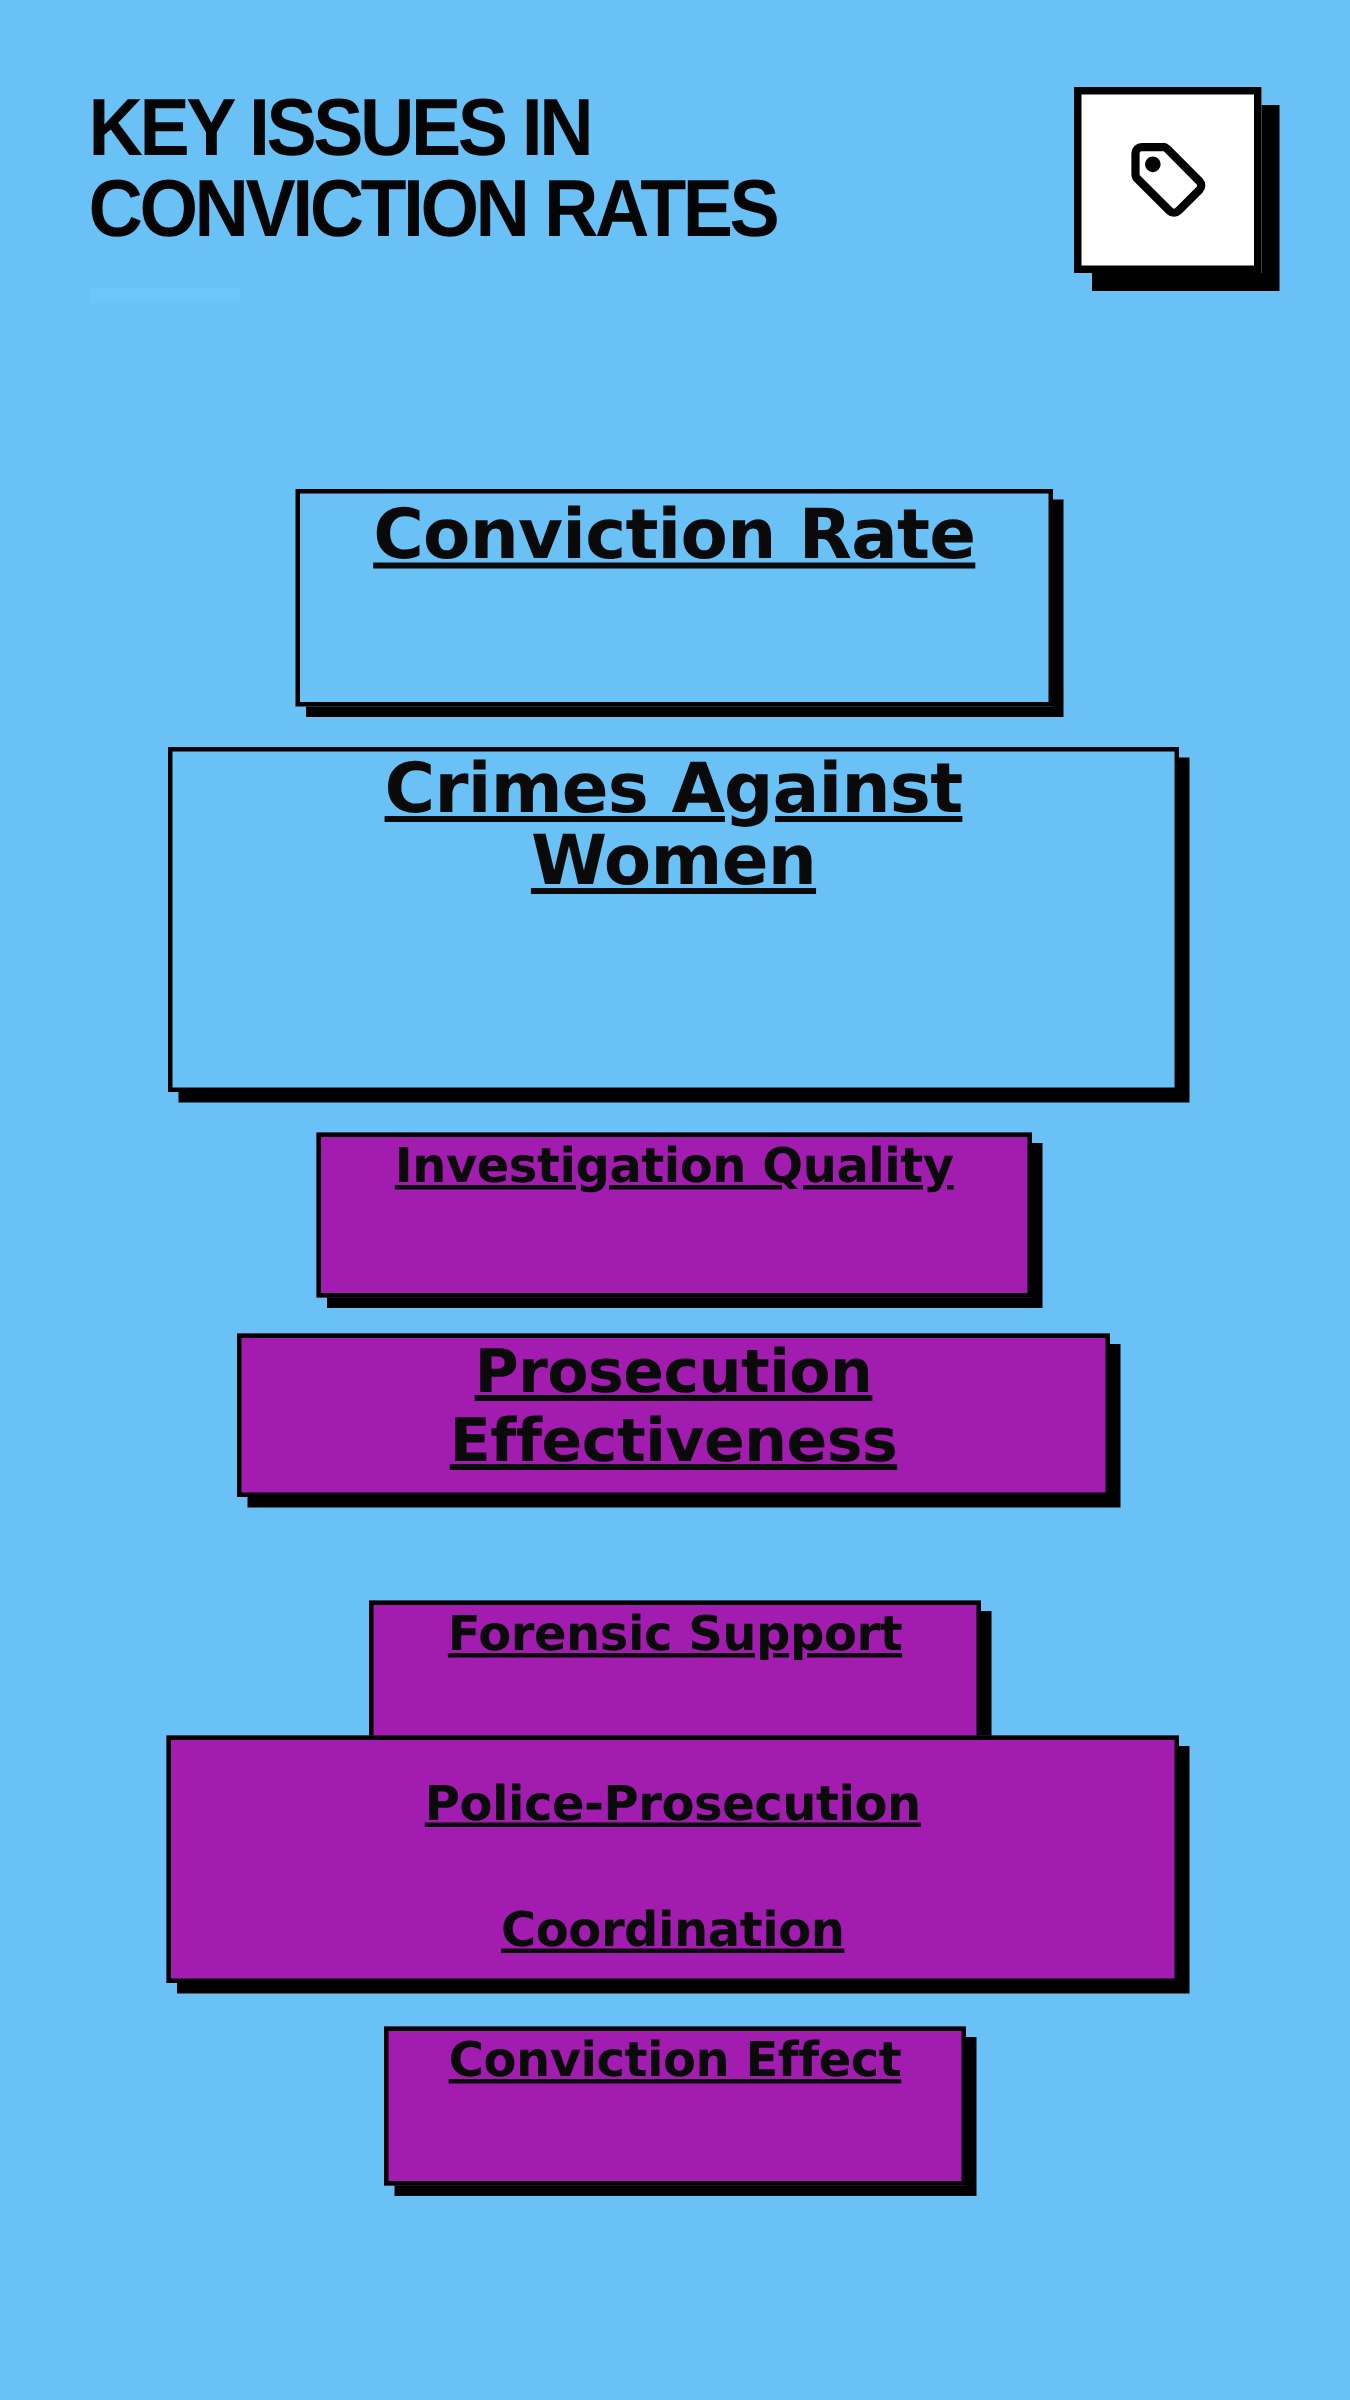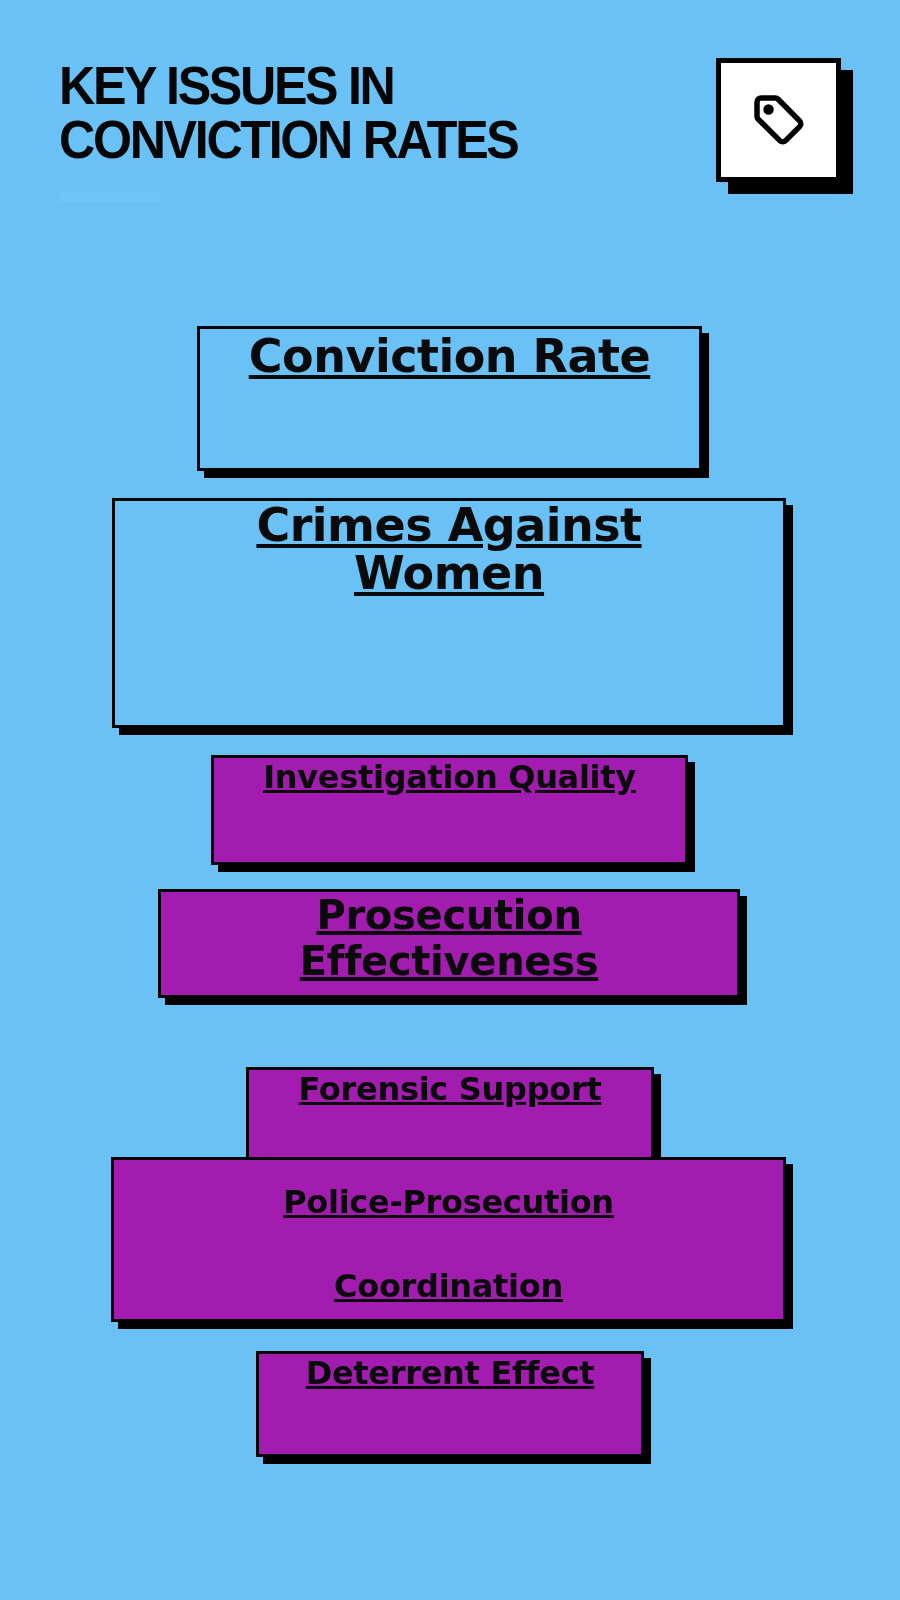--- a/index.html
+++ b/index.html
@@ -110,14 +110,14 @@
 
 <div class="box white box-5">
   <span class="label">Forensic Support</span>
 </div>
 
 <div class="box white box-6">
   <span class="label">Police-Prosecution Coordination</span>
 </div>
 
 <div class="box white box-7">
-  <span class="label">Deterrent Effect</span>
+  <span class="label">Conviction Effect</span>
 </div>
 
 </body></html>

